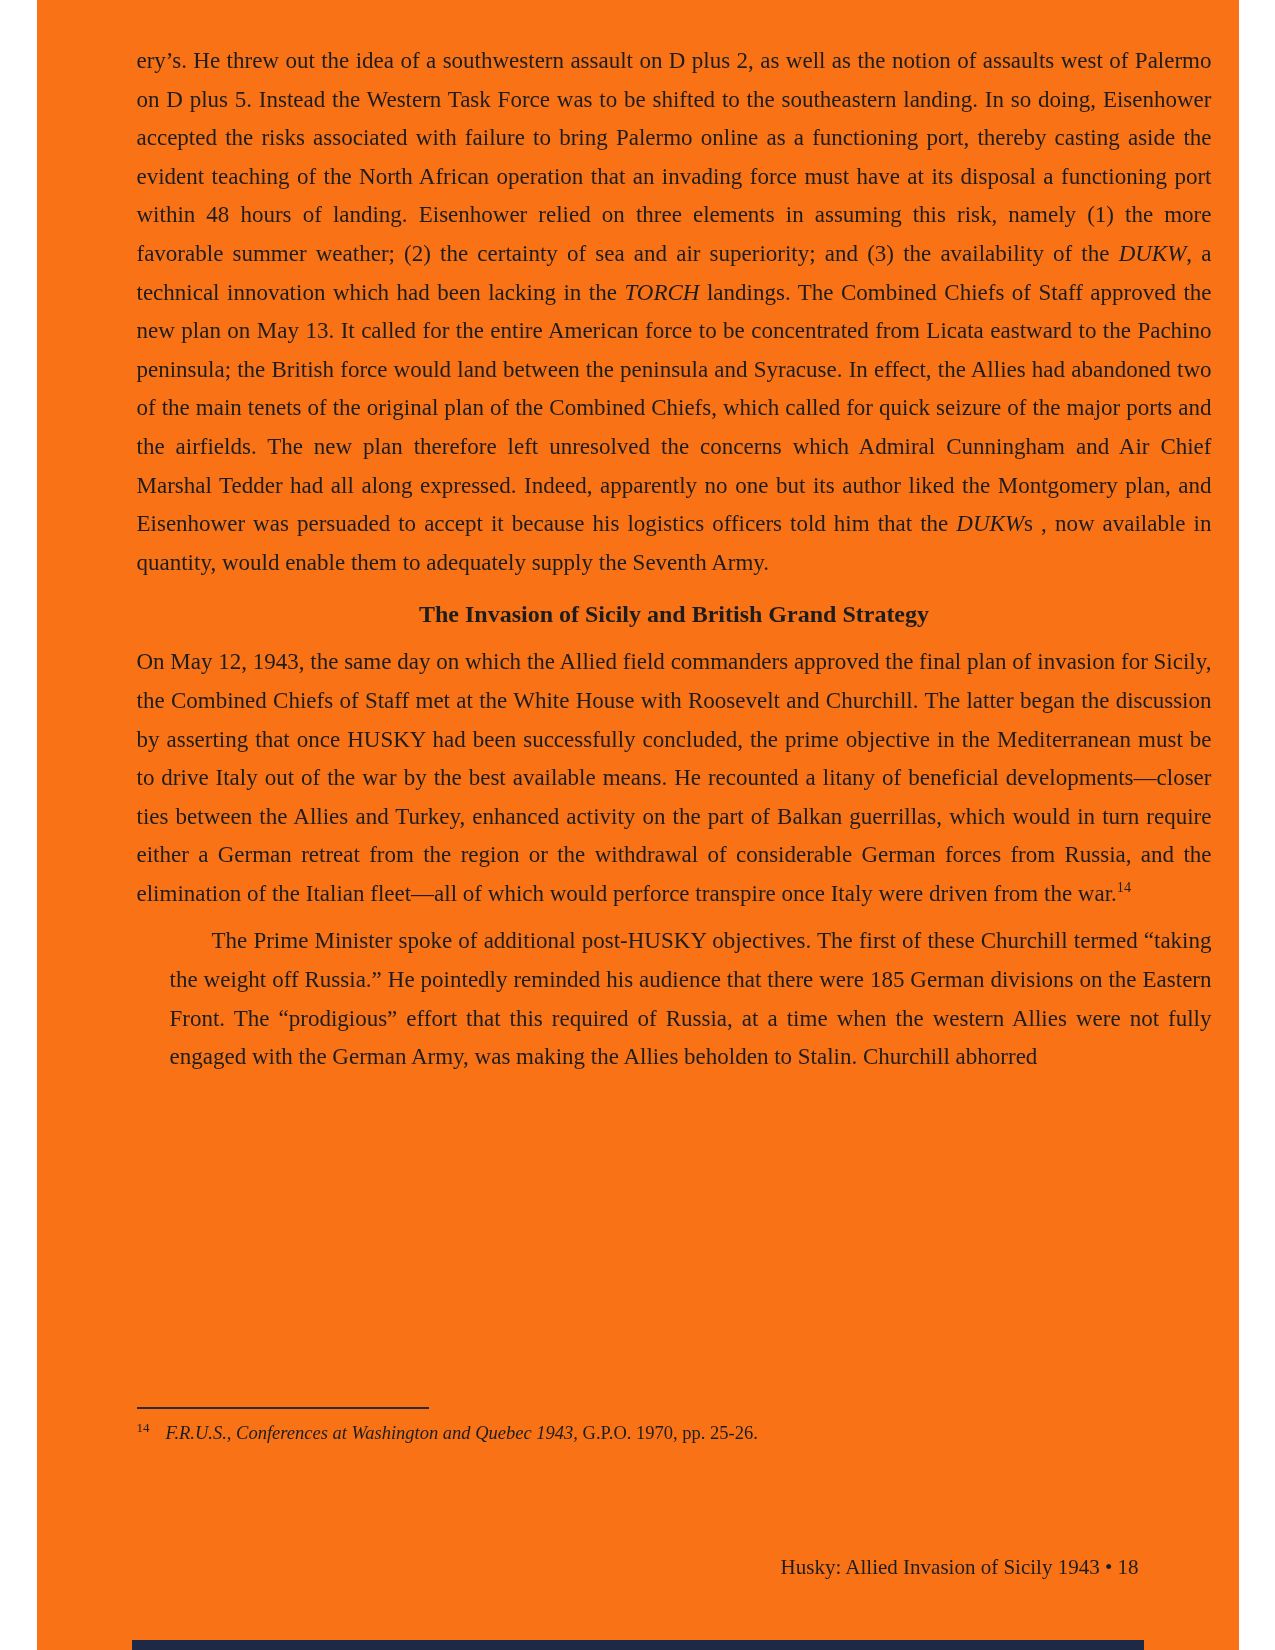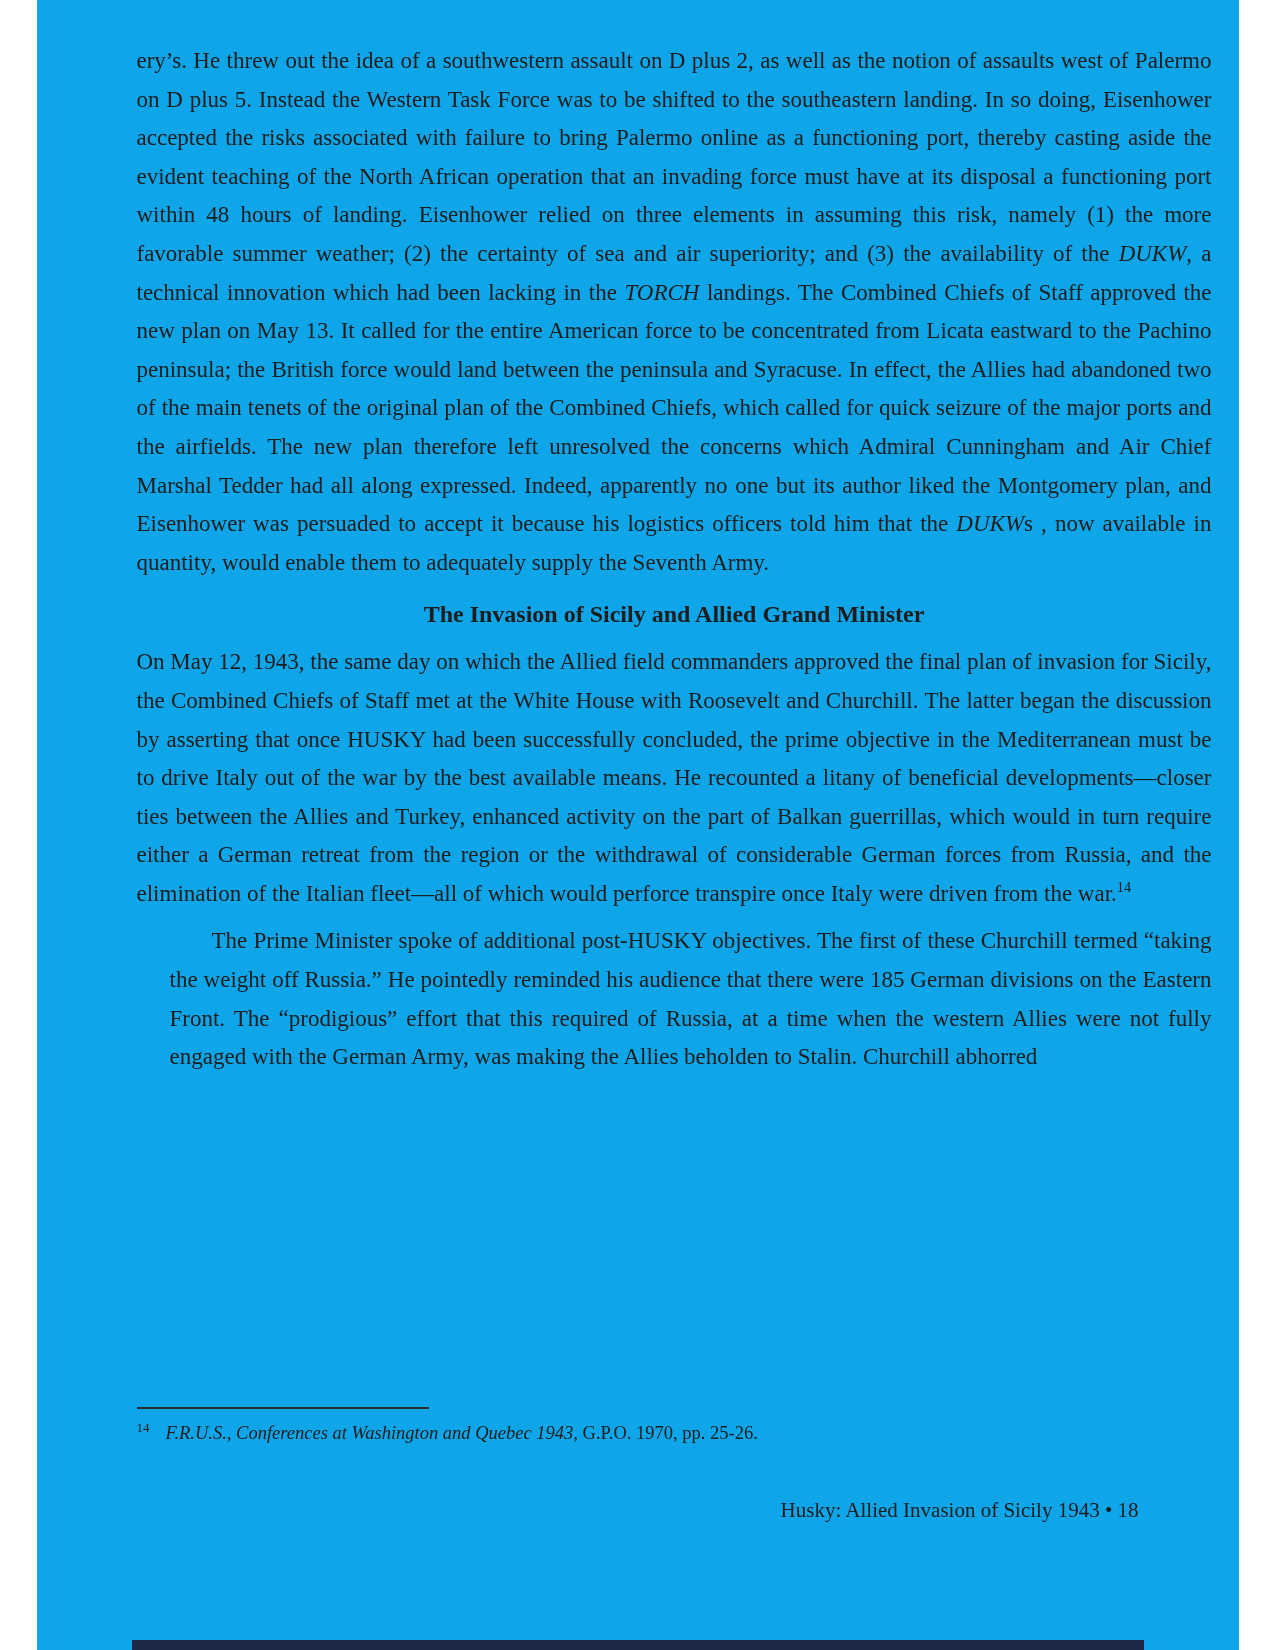--- a/index.html
+++ b/index.html
@@ -1,21 +1,21 @@
 <!DOCTYPE html>
 <html><head>
 <meta charset="utf-8">
 <style>
   * { margin: 0; padding: 0; box-sizing: border-box; }
   html, body { background: #ffffff; }
   .page {
     position: relative;
     width: 1202px;
     height: 1650px;
-    background: #0ea5e9;
+    background: #f97316;
     font-family: "Liberation Serif", serif;
     color: #1d1d1d;
     overflow: hidden;
     margin: 0 auto;
   }
   .content {
     position: absolute;
     left: 100px;
     top: 42px;
     width: 1075px;
@@ -60,42 +60,42 @@
   }
   .footnote-text .fn-marker {
     font-size: 13px;
     vertical-align: super;
     line-height: 0;
     margin-right: 16px;
   }
   .page-footer {
     position: absolute;
     right: 100px;
-    top: 1496px;
+    top: 1553px;
     font-size: 21px;
     line-height: 28px;
     color: #1d1d1d;
     text-align: right;
   }
   .bottom-bar {
     position: absolute;
     left: 95px;
     right: 95px;
     bottom: 0;
     height: 10px;
     background: #1e2a45;
   }
 </style>
 </head>
 <body>
 
 <div class="page">
   <div class="content">
     <p class="body"><span>ery’s. He threw out the idea of a southwestern assault on D plus 2, as well as the notion of assaults west of Palermo on D plus 5. Instead the Western Task Force was to be shifted to the southeastern landing. In so doing, Eisenhower accepted the risks associated with failure to bring Palermo online as a functioning port, thereby casting aside the evident teaching of the North African operation that an invading force must have at its disposal a functioning port within 48 hours of landing. Eisenhower relied on three elements in assuming this risk, namely (1) the more favorable summer weather; (2) the certainty of sea and air superiority; and (3) the availability of the </span><em>DUKW</em><span>, a technical innovation which had been lacking in the </span><em>TORCH</em><span> landings. The Combined Chiefs of Staff approved the new plan on May 13. It called for the entire American force to be concentrated from Licata eastward to the Pachino peninsula; the British force would land between the peninsula and Syracuse. In effect, the Allies had abandoned two of the main tenets of the original plan of the Combined Chiefs, which called for quick seizure of the major ports and the airfields. The new plan therefore left unresolved the concerns which Admiral Cunningham and Air Chief Marshal Tedder had all along expressed. Indeed, apparently no one but its author liked the Montgomery plan, and Eisenhower was persuaded to accept it because his logistics officers told him that the </span><em>DUKW</em><span>s , now available in quantity, would enable them to adequately supply the Seventh Army.</span></p>
-    <h2 class="heading">The Invasion of Sicily and Allied Grand Minister</h2>
+    <h2 class="heading">The Invasion of Sicily and British Grand Strategy</h2>
     <p class="body"><span>On May 12, 1943, the same day on which the Allied field commanders approved the final plan of invasion for Sicily, the Combined Chiefs of Staff met at the White House with Roosevelt and Churchill. The latter began the discussion by asserting that once HUSKY had been successfully concluded, the prime objective in the Mediterranean must be to drive Italy out of the war by the best available means. He recounted a litany of beneficial developments—closer ties between the Allies and Turkey, enhanced activity on the part of Balkan guerrillas, which would in turn require either a German retreat from the region or the withdrawal of considerable German forces from Russia, and the elimination of the Italian fleet—all of which would perforce transpire once Italy were driven from the war.</span><sup>14</sup></p>
     <p class="body indent"><span>The Prime Minister spoke of additional post-HUSKY objectives. The first of these Churchill termed “taking the weight off Russia.” He pointedly reminded his audience that there were 185 German divisions on the Eastern Front. The “prodigious” effort that this required of Russia, at a time when the western Allies were not fully engaged with the German Army, was making the Allies beholden to Stalin. Churchill abhorred</span></p>
   </div>
 
   <div class="footnote-area">
     <div class="footnote-rule"></div>
     <p class="footnote-text"><span class="fn-marker">14</span><span><em>F.R.U.S., Conferences at Washington and Quebec 1943,</em><span> G.P.O. 1970, pp. 25-26.</span></span></p>
   </div>
 
   <div class="page-footer">Husky: Allied Invasion of Sicily 1943 • 18</div>

